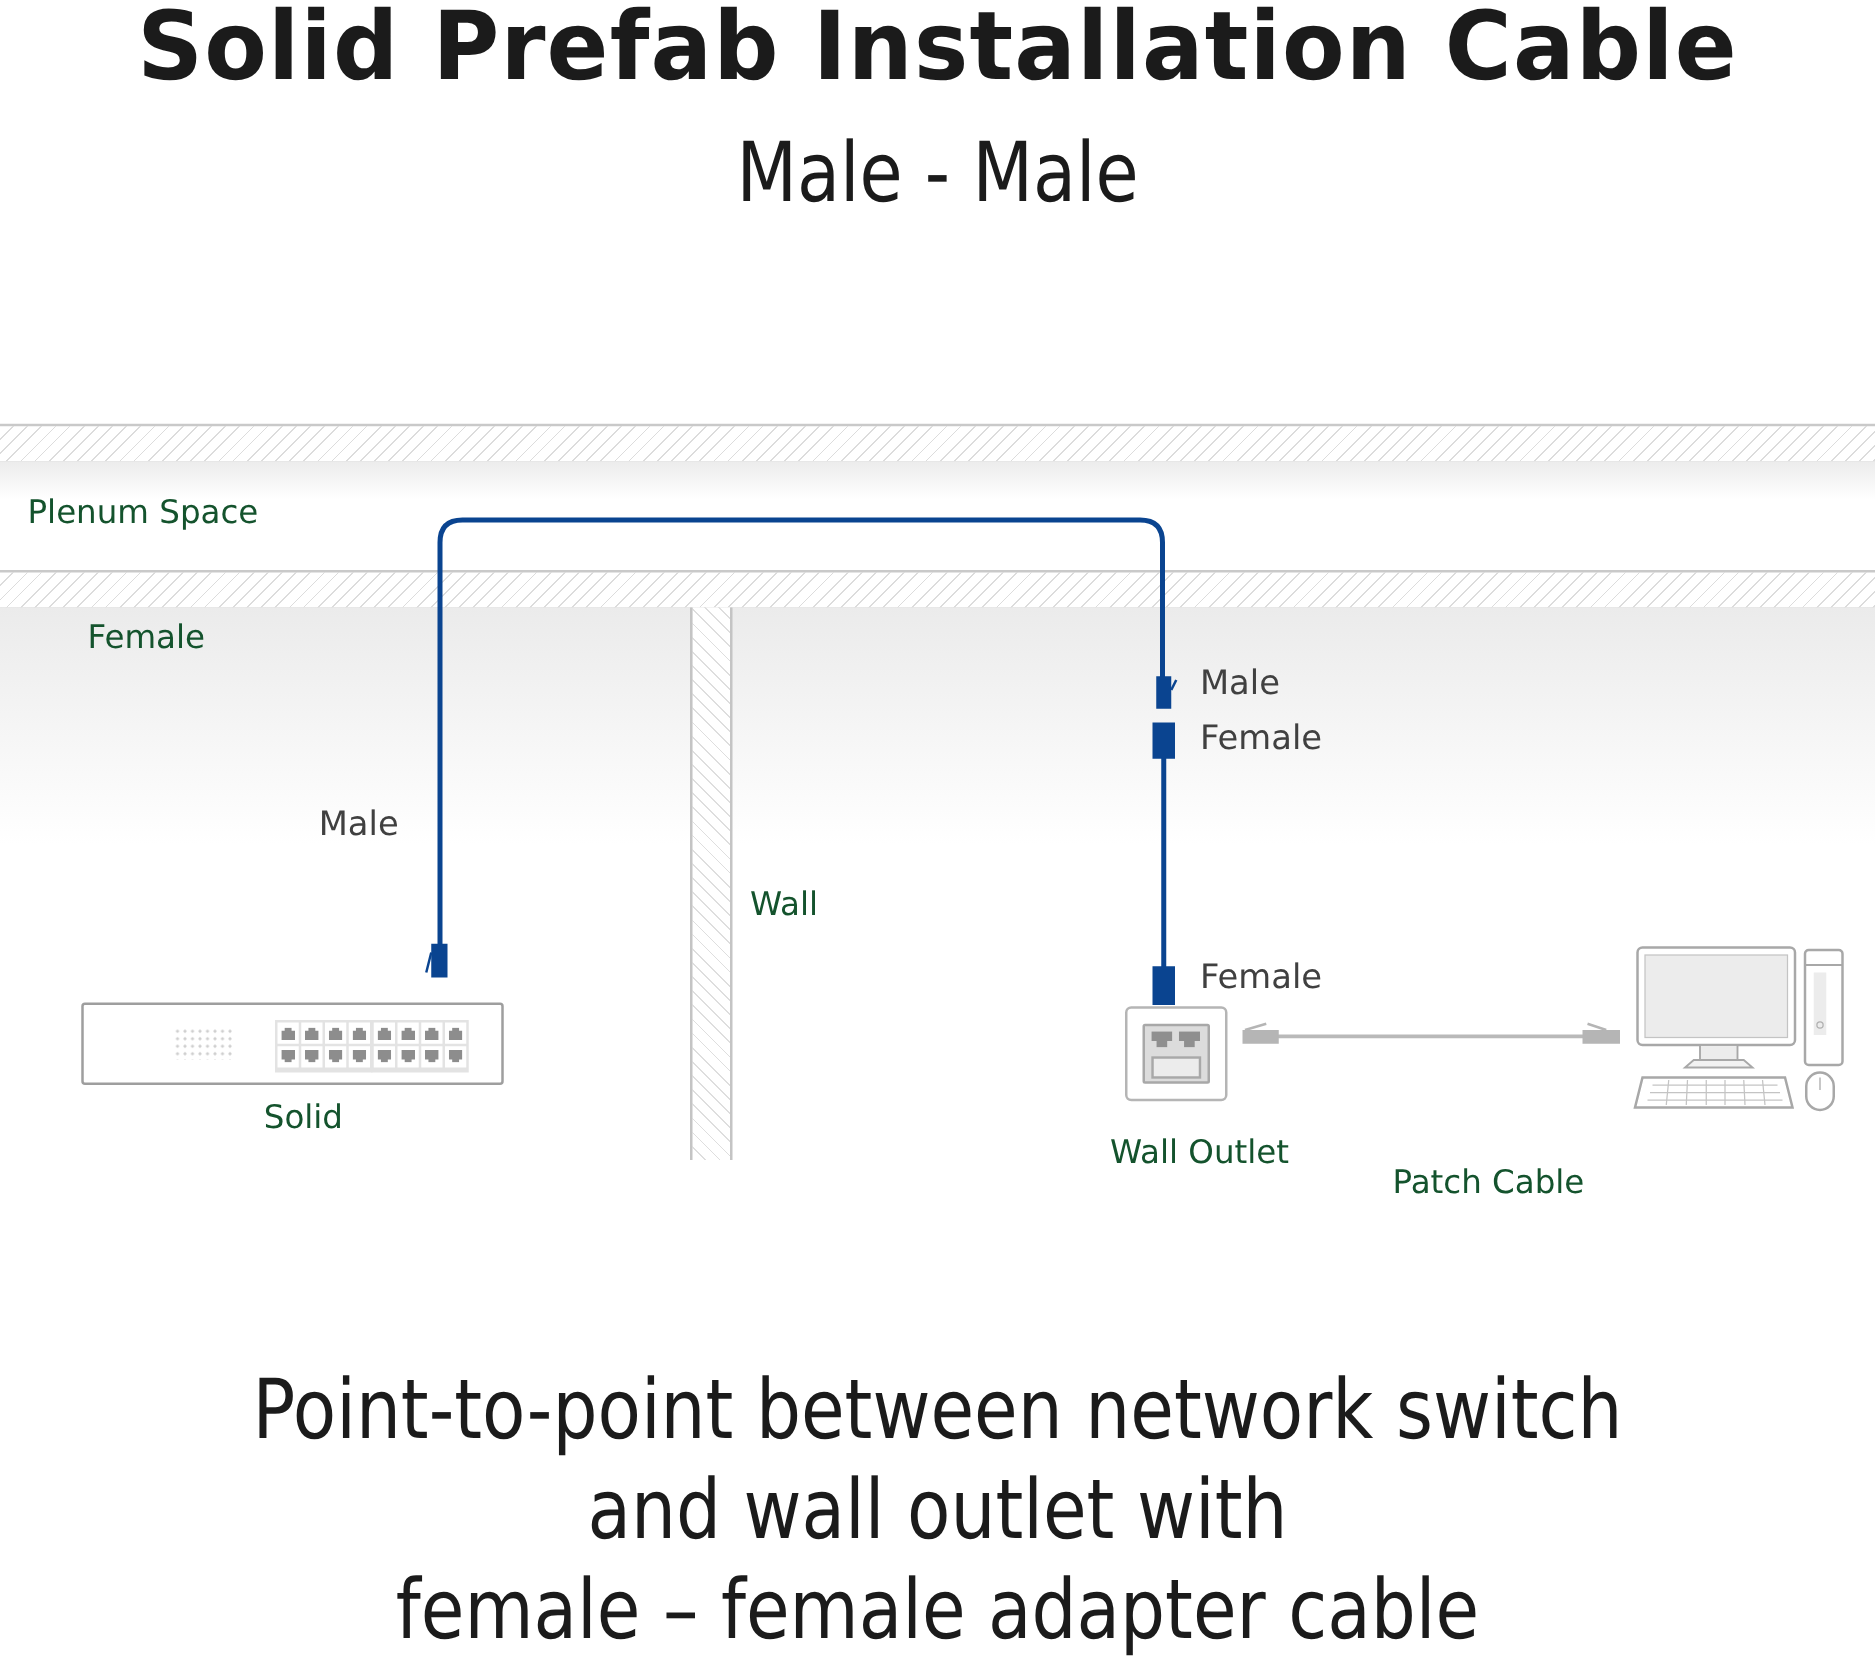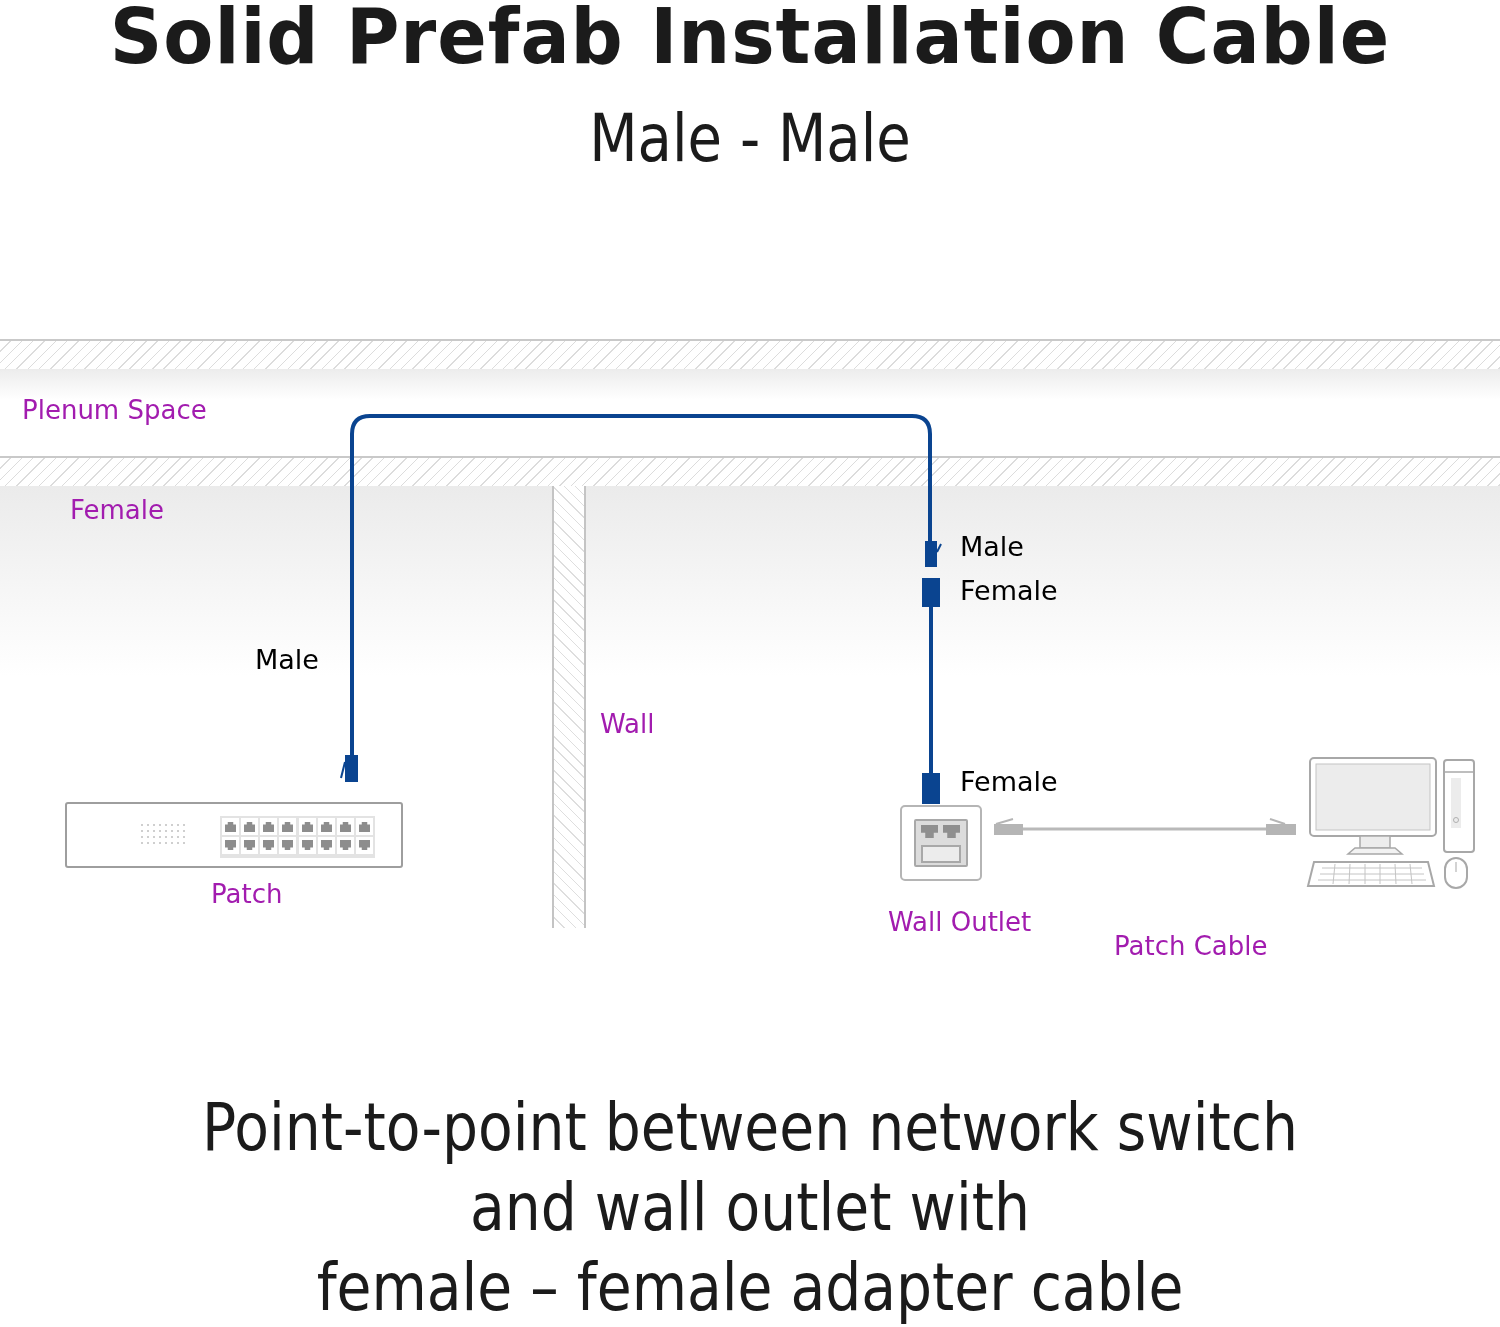--- a/index.html
+++ b/index.html
@@ -13,22 +13,22 @@
   .footer { left:0; width:1500px; text-align:center; top:1088px; font-size:66px;
             line-height:80px; color:#1b1b1b; transform:scaleX(0.86); }
   .footer div { white-space:nowrap; }
   .hatch { left:0; width:1500px; height:28px;
            border-top:2px solid #c9c9c9; border-bottom:2px solid #c9c9c9;
            background:repeating-linear-gradient(135deg, #fff 0 7px, #dcdcdc 7px 8px); }
   .plenum { left:0; width:1500px; top:369px; height:88px;
             background:linear-gradient(#ececec, #fff 35%, #fff); }
   .ceiling { left:0; width:1500px; top:486px; height:190px;
              background:linear-gradient(#ebebeb, #fff); }
-  .label-grey { color:#a21caf; font-size:26px; }
-  .label-blue { color:#000000; font-size:27px; }
+  .label-grey { color:#14532d; font-size:26px; }
+  .label-blue { color:#404040; font-size:27px; }
   .wall { left:552px; top:486px; width:30px; height:442px;
           border-left:2px solid #c4c4c4; border-right:2px solid #c4c4c4;
           background:repeating-linear-gradient(45deg, #fff 0 7px, #dedede 7px 8px); }
   .switch { left:65px; top:802px; width:334px; height:62px; border:2px solid #9e9e9e;
             border-radius:3px; background:#fff; }
   .vent { left:72px; top:18px; width:48px; height:26px;
           background-image:radial-gradient(circle, #cfcfcf 1px, transparent 1.4px);
           background-size:6px 6px; }
   .ports { top:12px; height:38px; background:#e3e3e3; display:grid;
            grid-template-columns:repeat(4, 17px); grid-auto-rows:17px; gap:2px; padding:2px; }
@@ -100,21 +100,21 @@
     <div class="port"></div>
       <div class="port"></div>
       <div class="port"></div>
       <div class="port"></div>
     <div class="port down"></div>
       <div class="port down"></div>
       <div class="port down"></div>
       <div class="port down"></div>
   </div>
 </div>
-<div class="abs label-grey" style="left:211px; top:879px;">Patch</div>
+<div class="abs label-grey" style="left:211px; top:879px;">Solid</div>
 
 <div class="abs outlet">
   <div class="abs outlet-inner">
     <div class="abs outlet-jack" style="left:5px;"></div>
     <div class="abs outlet-jack" style="left:27px;"></div>
     <div class="abs outlet-slot"></div>
   </div>
 </div>
 <div class="abs label-grey" style="left:867px; top:907px;margin-left:21px;">Wall Outlet</div>
 <div class="abs label-grey" style="left:1114px; top:907px;margin-top:24px;">Patch Cable</div>

